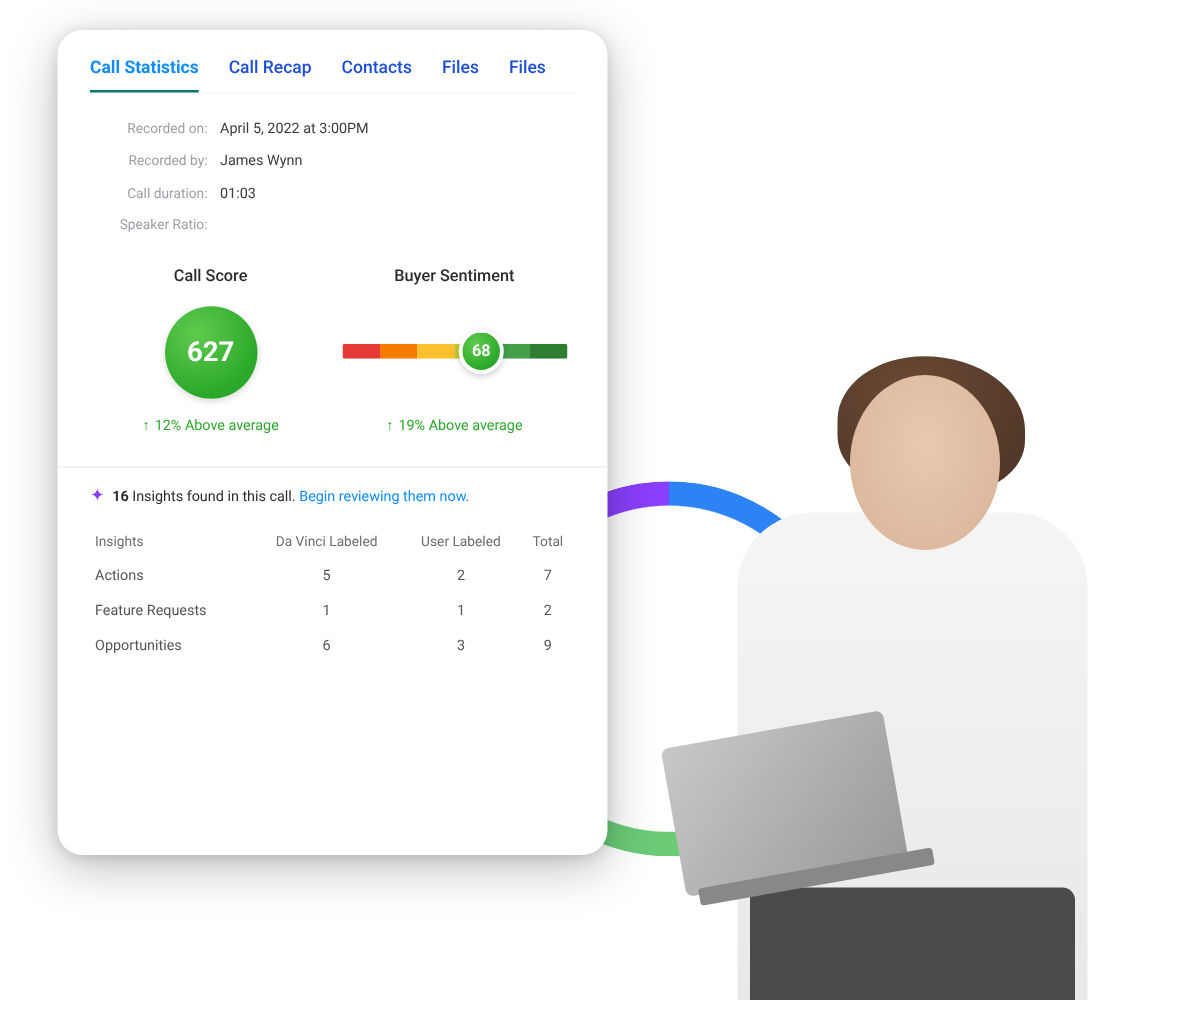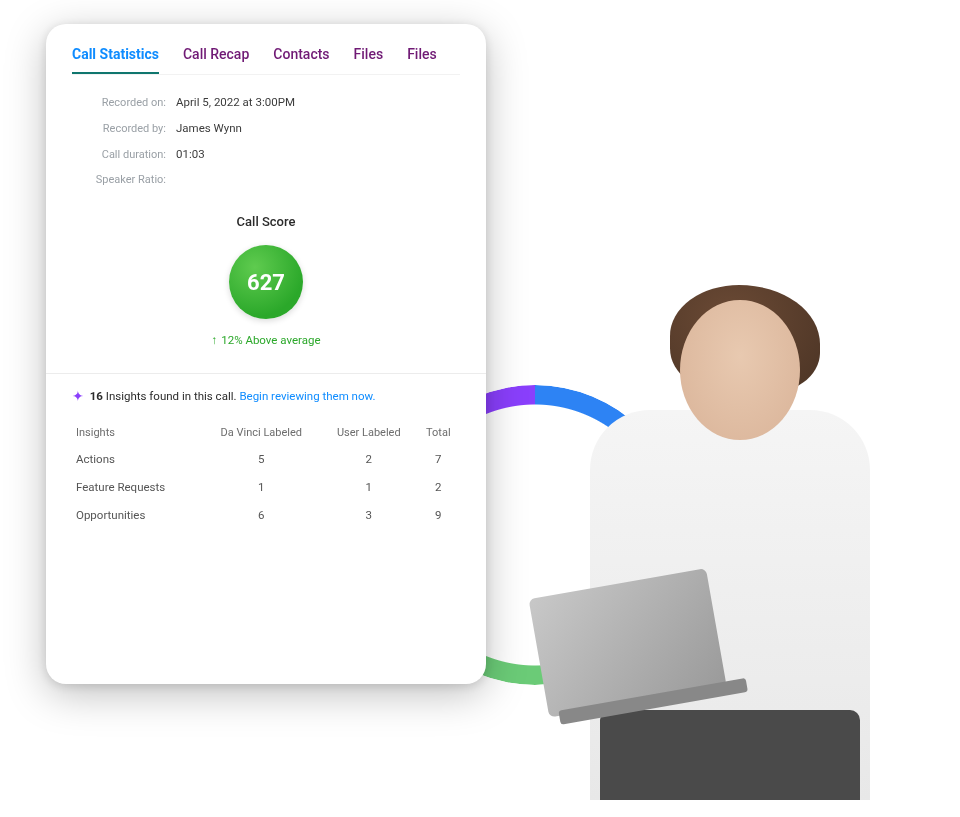--- a/index.html
+++ b/index.html
@@ -33,21 +33,21 @@
     box-shadow: 0 10px 40px rgba(0,0,0,0.25), 0 2px 10px rgba(0,0,0,0.12);
     padding: 22px 26px 0 26px;
     z-index: 3;
     overflow: hidden;
   }
 
   
   .tabs { display: flex; gap: 24px; border-bottom: 1px solid rgba(0,0,0,0.05); }
   .tab {
     font-size: 14px;
-    color: #701a75;
+    color: #1d4ed8;
     padding-bottom: 10px;
     cursor: pointer;
     font-weight: 500;
   }
   .tab.active { color: #0F8CFF; font-weight: 700; border-bottom: 2px solid #0f766e; }
 
   
   .details { margin-top: 20px; font-size: 12px; margin-left: 16px; }
   .drow { display: flex; align-items: center; margin-bottom: 12px; }
   .dlabel { width: 88px; color: #9aa0a6; text-align: right; padding-right: 10px; font-size: 11px; }
@@ -181,20 +181,39 @@
   </div>
 
   <div class="metrics">
     <div class="metric">
       <h4>Call Score</h4>
       <div class="score-circle">627</div>
       <div class="delta">
         <span class="arrow">↑</span><span class="txt">12% Above average</span>
       </div>
     </div>
+    <div class="metric">
+      <h4>Buyer Sentiment</h4>
+      <div class="gauge-wrap">
+        <div class="gauge">
+          <div class="gauge-track">
+            <div class="gseg g-red"></div>
+            <div class="gseg g-orange"></div>
+            <div class="gseg g-yellow"></div>
+            <div class="gseg g-lime"></div>
+            <div class="gseg g-green"></div>
+            <div class="gseg g-dgreen"></div>
+          </div>
+          <div class="gauge-knob" style="left:calc(62% - 18px)">68</div>
+        </div>
+      </div>
+      <div class="delta">
+        <span class="arrow">↑</span><span class="txt">19% Above average</span>
+      </div>
+    </div>
   </div>
 
   <div class="divider"></div>
 
   <div class="insights-line">
     <span class="icon">✦</span>
     <span>
       <strong>16</strong><span> Insights found in this call. </span><a>Begin reviewing them now.</a>
     </span>
   </div>

